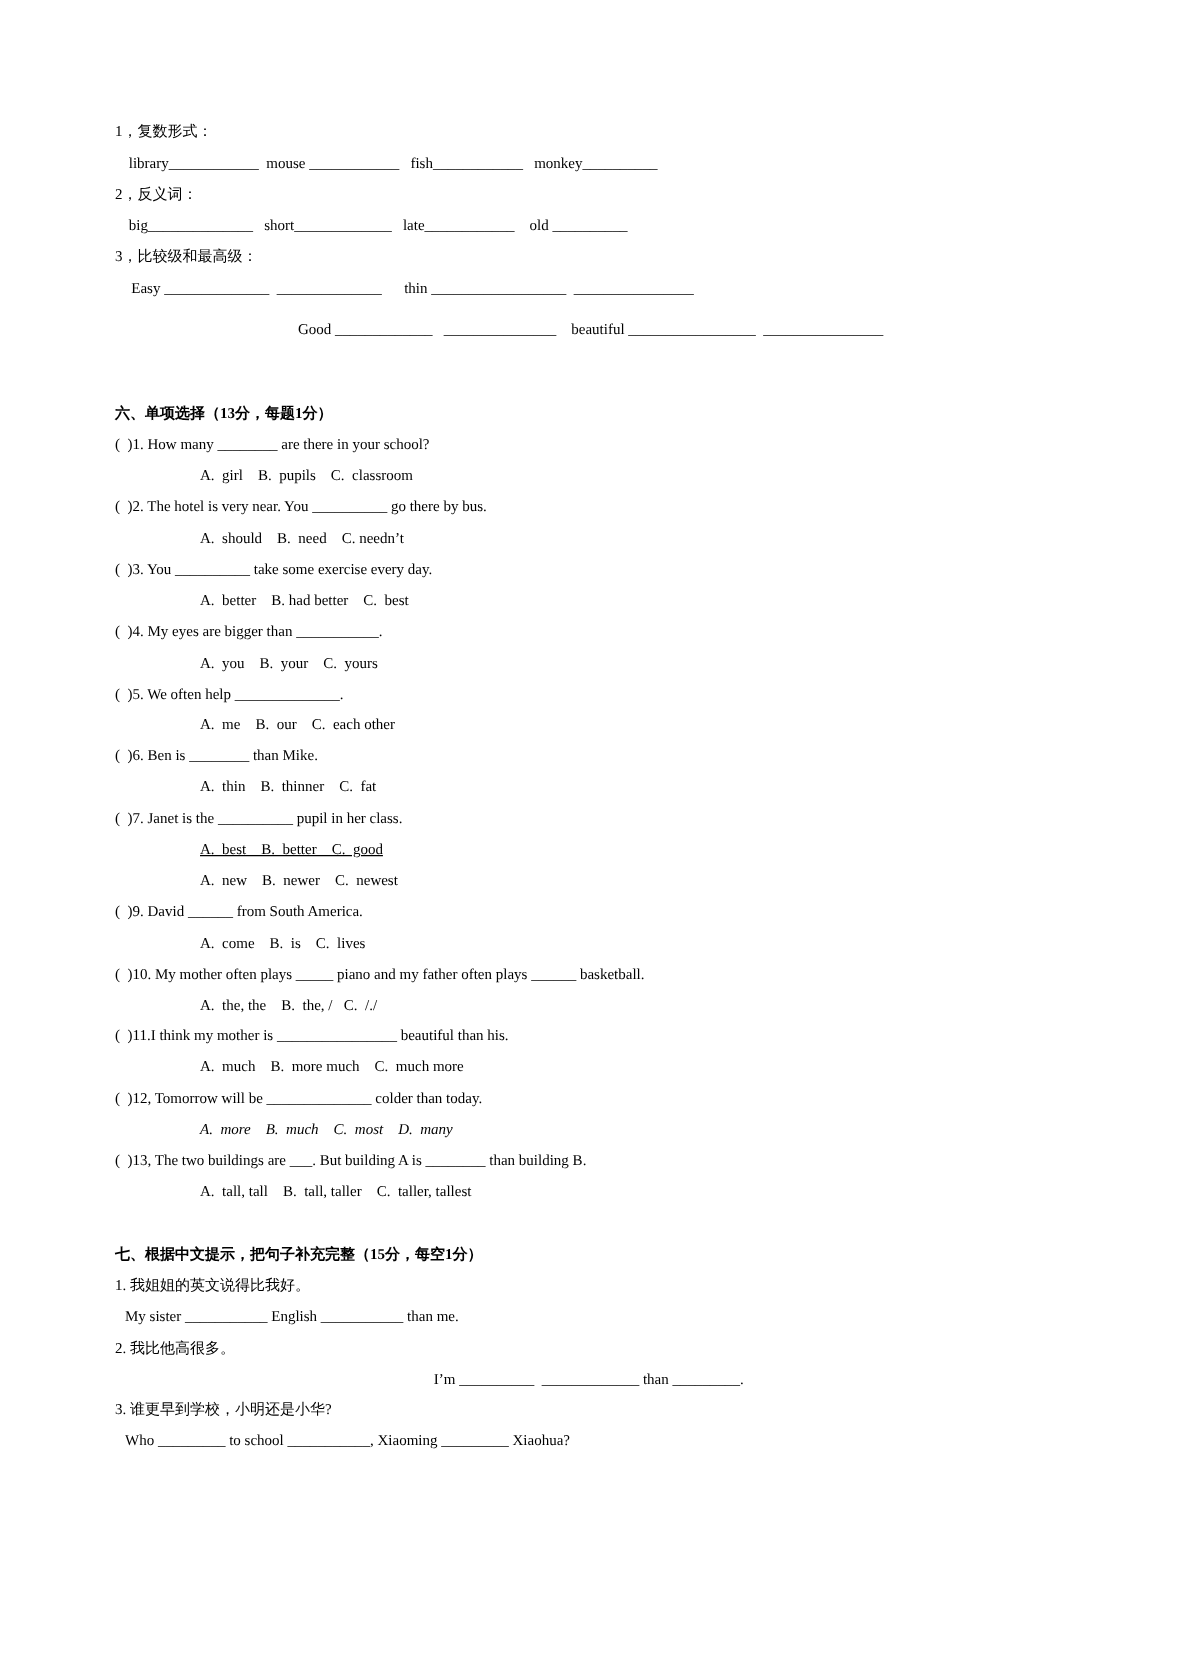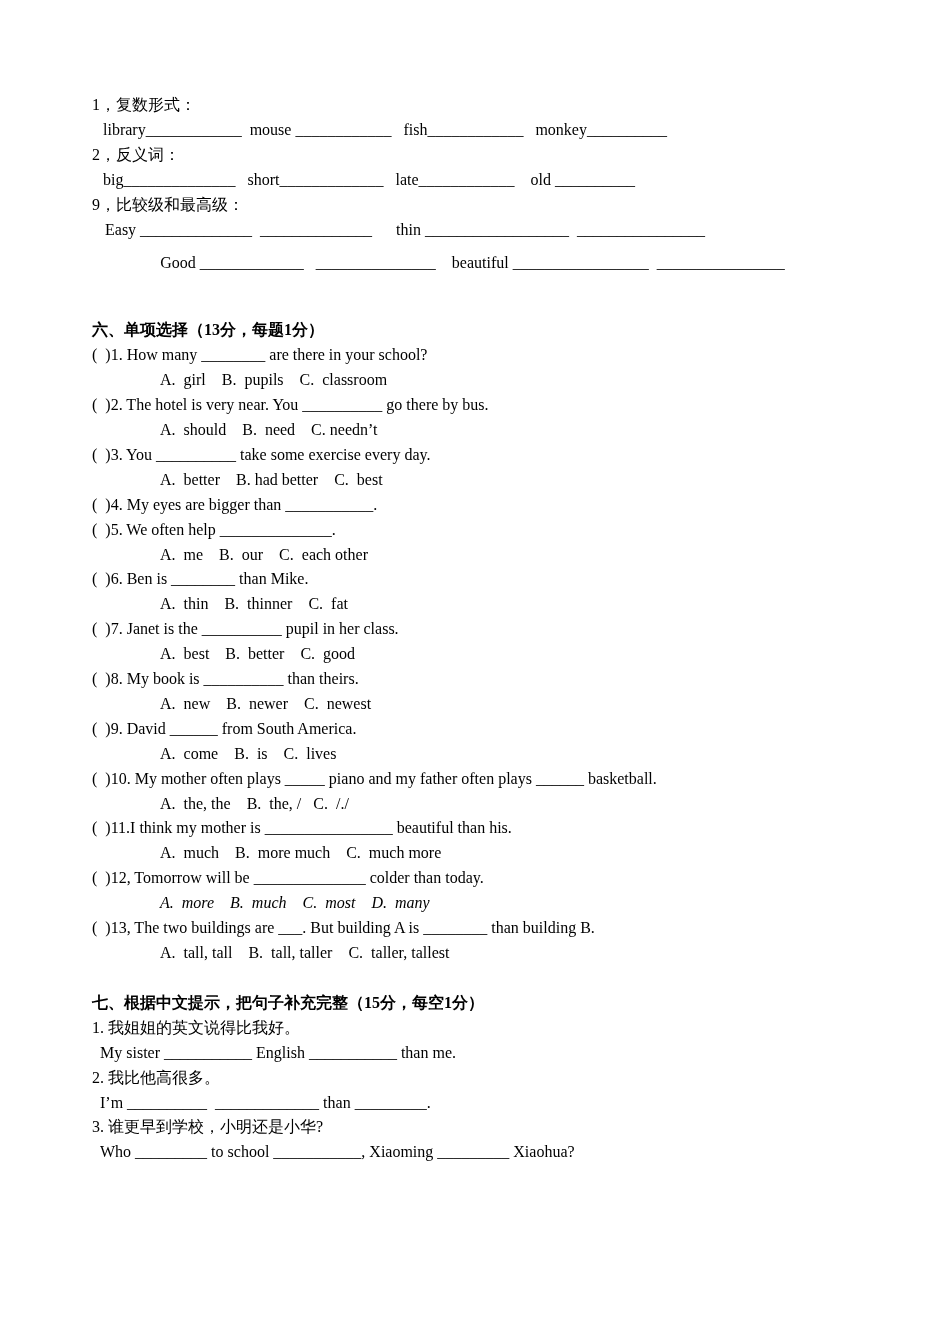--- a/index.html
+++ b/index.html
@@ -8,21 +8,21 @@
     background: #ffffff;
   }
   .page {
     position: relative;
     width: 866px;
     height: 1344px;
     box-sizing: border-box;
     background: #ffffff;
     color: #000000;
     font-family: "Liberation Serif", "DejaVu Serif", serif;
-    font-size: 16px;
+    font-size: 12px;
     padding: 93px 24px 0 92px;
     overflow: hidden;
   }
   .line {
     line-height: 24.9px;
     min-height: 24.9px;
     white-space: pre-wrap;
   }
   .bold {
     font-weight: bold;
@@ -30,50 +30,50 @@
 </style>
 </head>
 <body>
 
 <div class="page">
   <div>
       <div class="line">1，复数形式：</div>
       <div class="line" style="padding-left: 11px;">library____________  mouse ____________   fish____________   monkey__________</div>
       <div class="line">2，反义词：</div>
       <div class="line" style="padding-left: 11px;">big______________   short_____________   late____________    old __________</div>
-      <div class="line">9，比较级和最高级：</div>
+      <div class="line">3，比较级和最高级：</div>
       <div class="line" style="padding-left: 13px;">Easy ______________  ______________      thin __________________  ________________</div>
       <div class="line" style="padding-left: 11px; margin-top: 9px; text-align: center;">Good _____________   _______________    beautiful _________________  ________________</div>
       <div class="line bold" style="margin-top: 42px;">六、单项选择（13分，每题1分）</div>
       <div class="line">(  )1. How many ________ are there in your school?</div>
       <div class="line" style="padding-left: 68px;">A.  girl    B.  pupils    C.  classroom</div>
       <div class="line">(  )2. The hotel is very near. You __________ go there by bus.</div>
       <div class="line" style="padding-left: 68px;">A.  should    B.  need    C. needn’t</div>
       <div class="line">(  )3. You __________ take some exercise every day.</div>
       <div class="line" style="padding-left: 68px;">A.  better    B. had better    C.  best</div>
       <div class="line">(  )4. My eyes are bigger than ___________.</div>
+      <div class="line" style="padding-left: 68px;">A.  you    B.  your    C.  yours</div>
       <div class="line">(  )5. We often help ______________.</div>
       <div class="line" style="padding-left: 68px;">A.  me    B.  our    C.  each other</div>
       <div class="line">(  )6. Ben is ________ than Mike.</div>
       <div class="line" style="padding-left: 68px;">A.  thin    B.  thinner    C.  fat</div>
       <div class="line">(  )7. Janet is the __________ pupil in her class.</div>
-      <div class="line" style="padding-left: 68px;">A.  best    B.  better    C.  good</div>
-      <div class="line">(  )8. My book is __________ than theirs.</div>
+      <div class="line" style="padding-left: 68px; text-decoration: underline;">A.  best    B.  better    C.  good</div>
       <div class="line" style="padding-left: 68px;">A.  new    B.  newer    C.  newest</div>
       <div class="line">(  )9. David ______ from South America.</div>
       <div class="line" style="padding-left: 68px;">A.  come    B.  is    C.  lives</div>
       <div class="line">(  )10. My mother often plays _____ piano and my father often plays ______ basketball.</div>
       <div class="line" style="padding-left: 68px;">A.  the, the    B.  the, /   C.  /./</div>
       <div class="line">(  )11.I think my mother is ________________ beautiful than his.</div>
       <div class="line" style="padding-left: 68px;">A.  much    B.  more much    C.  much more</div>
       <div class="line">(  )12, Tomorrow will be ______________ colder than today.</div>
       <div class="line" style="padding-left: 68px; font-style: italic;">A.  more    B.  much    C.  most    D.  many</div>
       <div class="line">(  )13, The two buildings are ___. But building A is ________ than building B.</div>
       <div class="line" style="padding-left: 68px;">A.  tall, tall    B.  tall, taller    C.  taller, tallest</div>
       <div class="line bold" style="margin-top: 25px;">七、根据中文提示，把句子补充完整（15分，每空1分）</div>
       <div class="line">1. 我姐姐的英文说得比我好。</div>
       <div class="line" style="padding-left: 8px;">My sister ___________ English ___________ than me.</div>
       <div class="line">2. 我比他高很多。</div>
-      <div class="line" style="padding-left: 8px;">I’m __________  _____________ than _________.</div>
+      <div class="line" style="padding-left: 8px; text-align: center;">I’m __________  _____________ than _________.</div>
       <div class="line">3. 谁更早到学校，小明还是小华?</div>
       <div class="line" style="padding-left: 8px;">Who _________ to school ___________, Xiaoming _________ Xiaohua?</div>
     </div>
 </div>
 
 </body></html>

